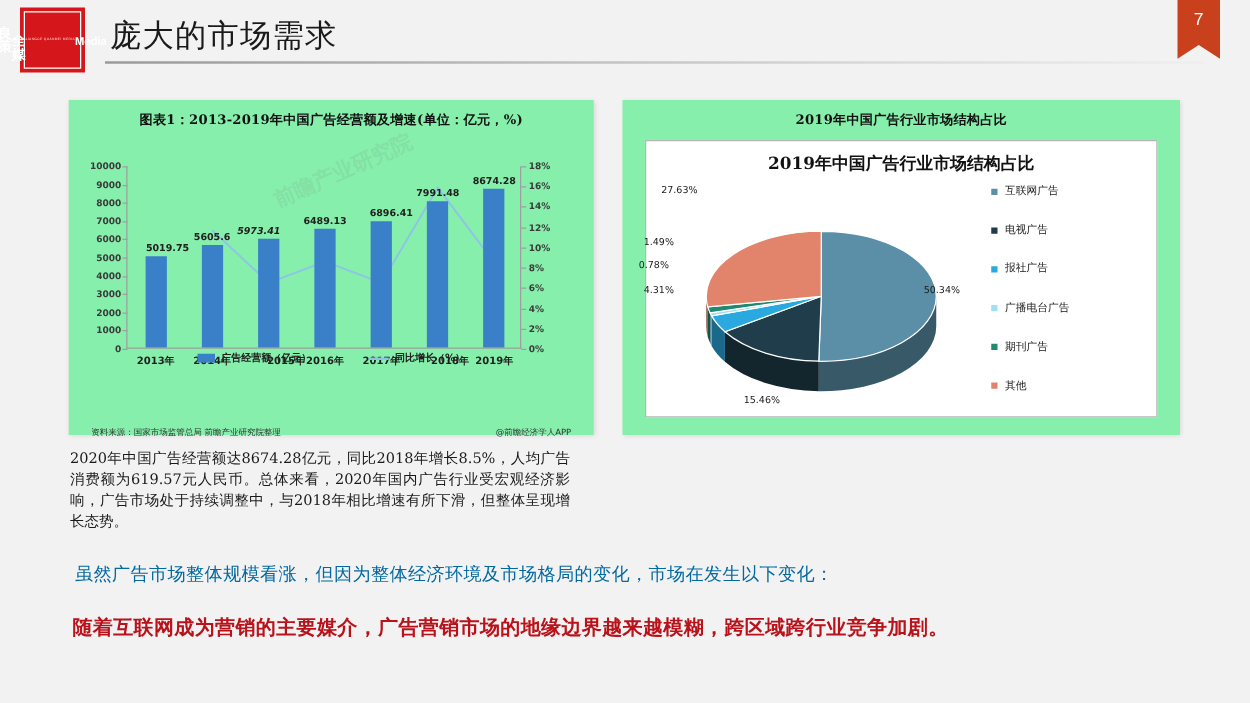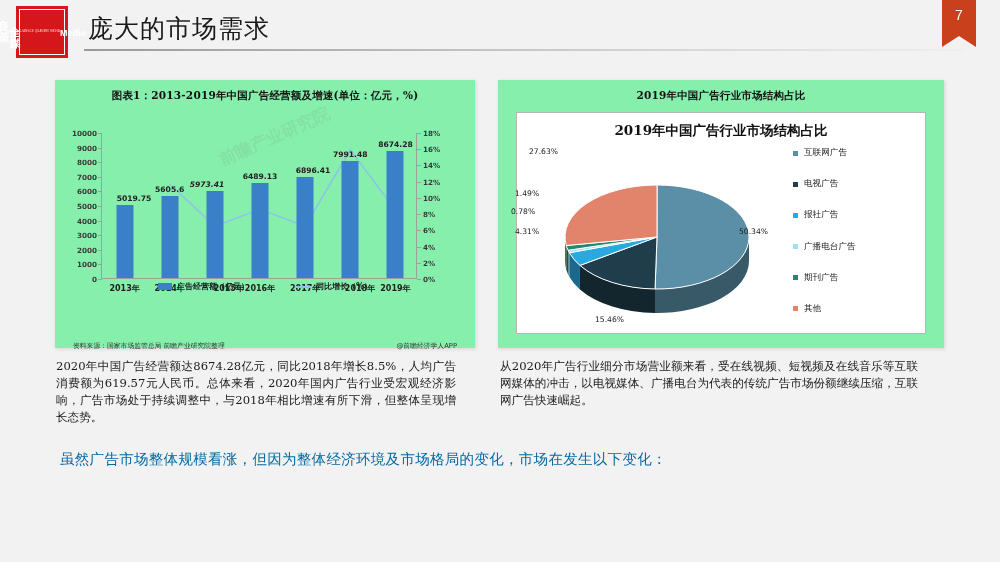--- a/index.html
+++ b/index.html
@@ -376,17 +376,17 @@
           </div>
           <div class="pl">
             <i style="background: rgb(226, 132, 107);"></i>
             <span>其他</span>
           </div>
         </div>
     </div>
   </div>
 
   <div class="para" id="para-left">2020年中国广告经营额达8674.28亿元，同比2018年增长8.5%，人均广告消费额为619.57元人民币。总体来看，2020年国内广告行业受宏观经济影响，广告市场处于持续调整中，与2018年相比增速有所下滑，但整体呈现增长态势。</div>
-  <div class="para" id="para-right">从2020年广告行业细分市场营业额来看，受在线视频、短视频及在线音乐等互联网媒体的冲击，以电视媒体、广播电台为代表的传统广告市场份额继续压缩，互联网广告快速崛起。</div>
 
   <div class="line-orange">虽然广告市场整体规模看涨，但因为整体经济环境及市场格局的变化，市场在发生以下变化：</div>
+  <div class="line-red">随着互联网成为营销的主要媒介，广告营销市场的地缘边界越来越模糊，跨区域跨行业竞争加剧。</div>
 
 </div>
 
 </body></html>

